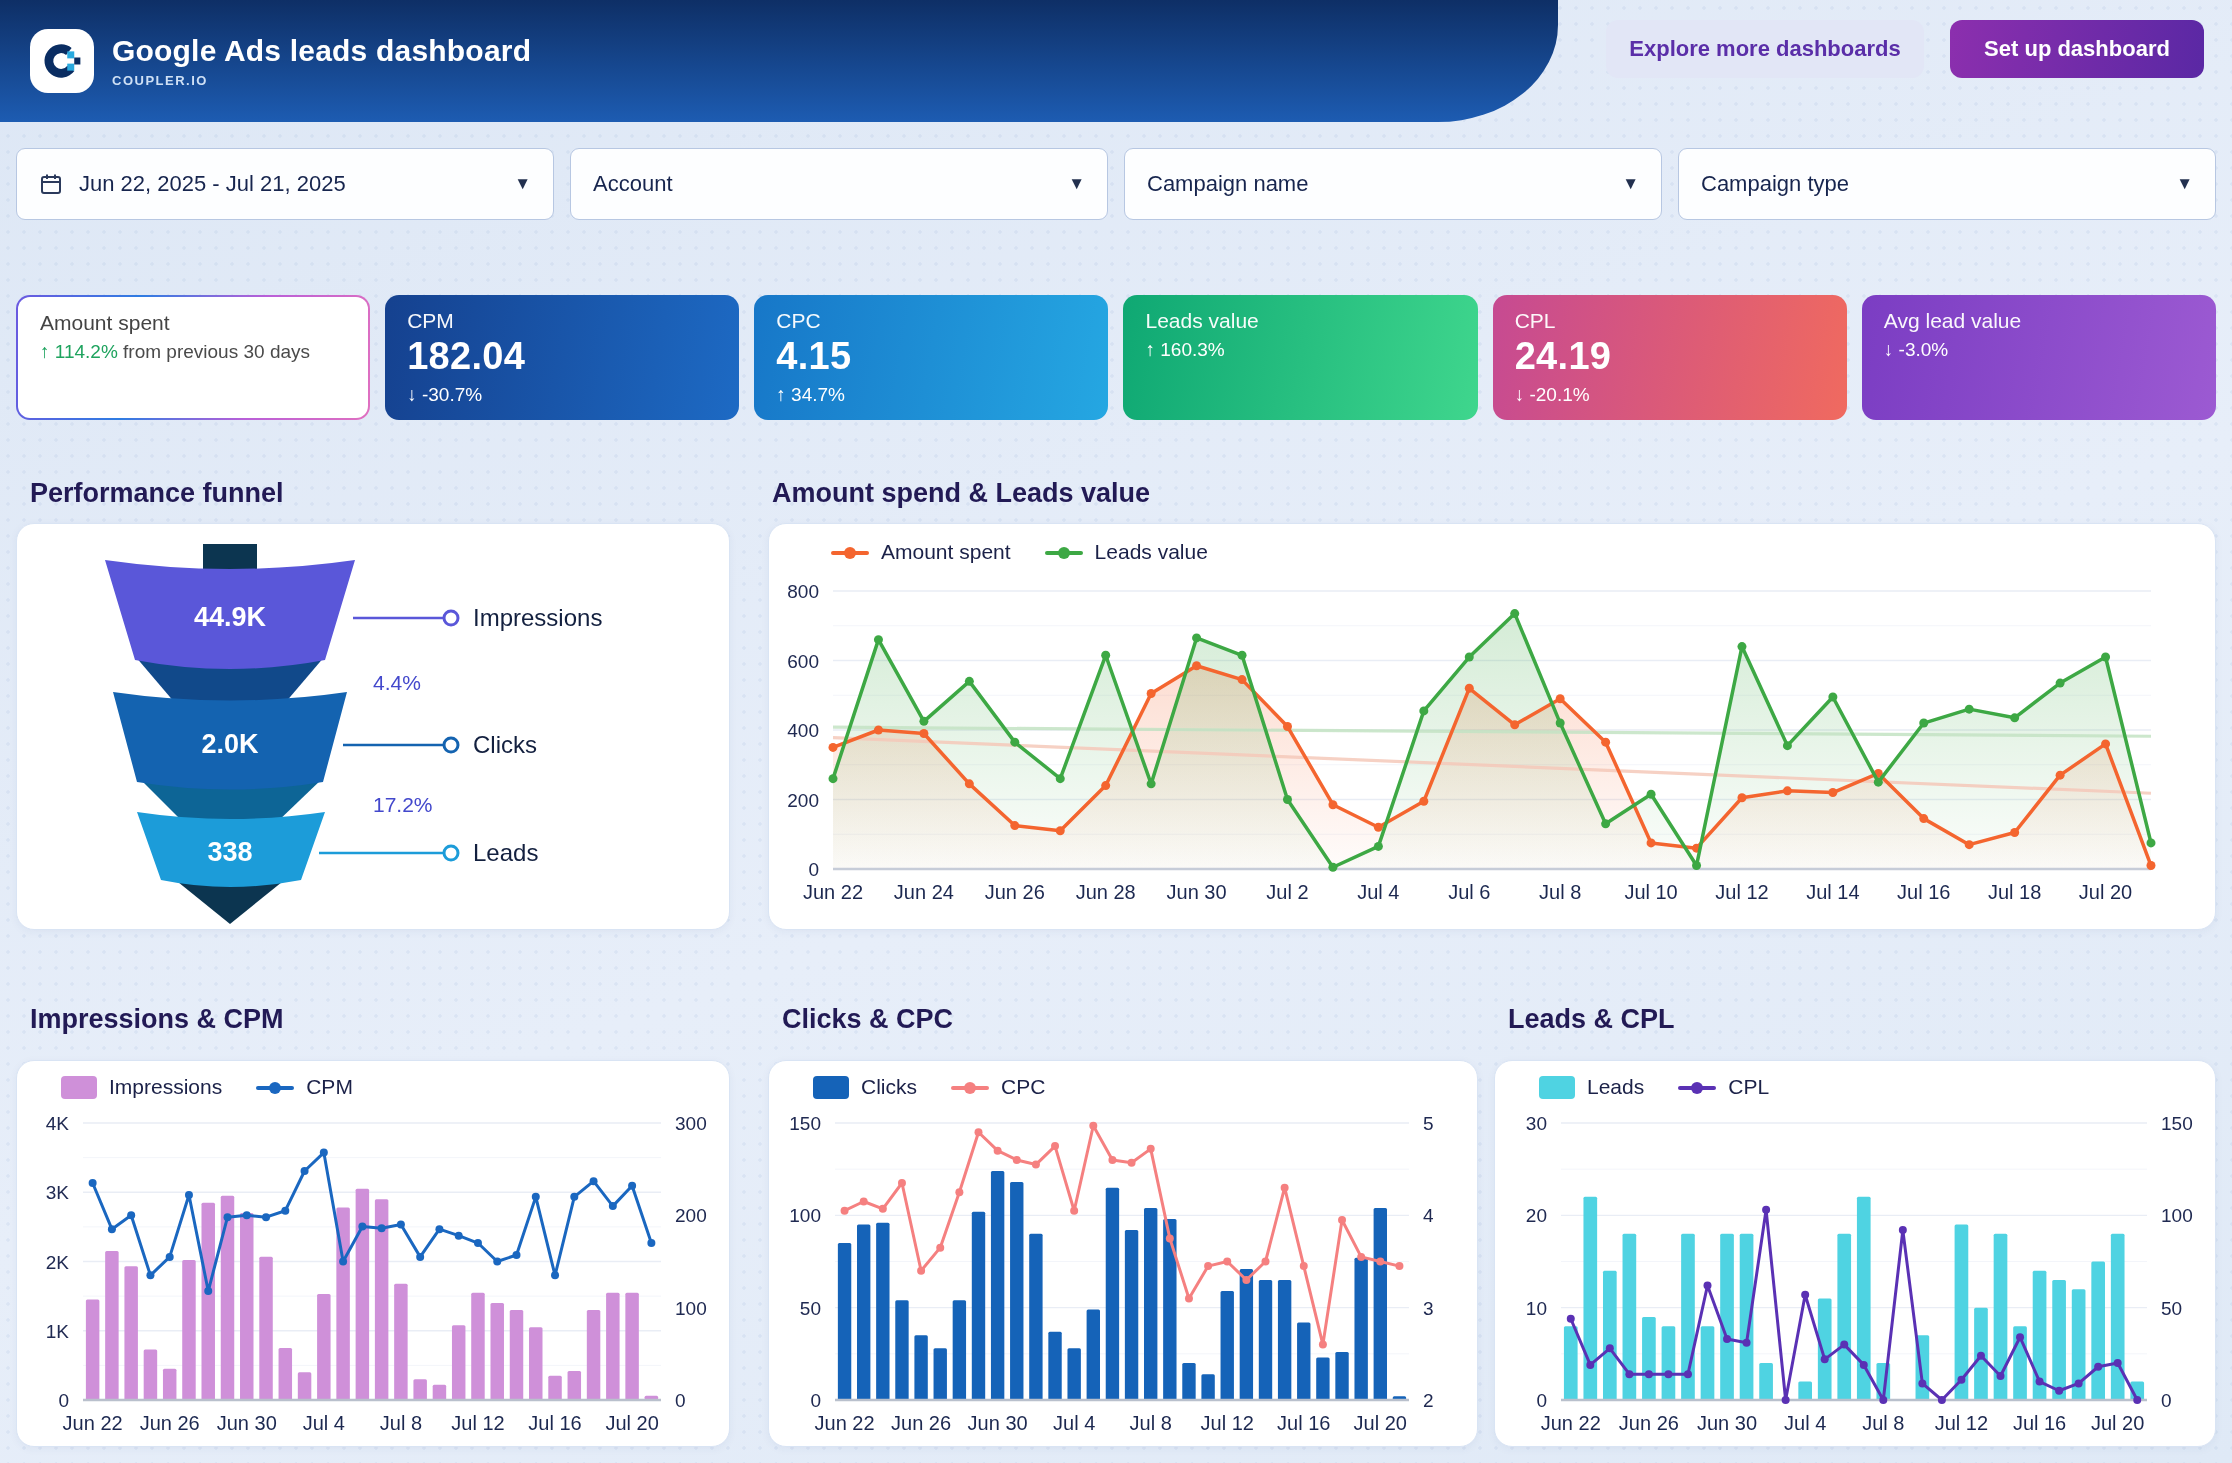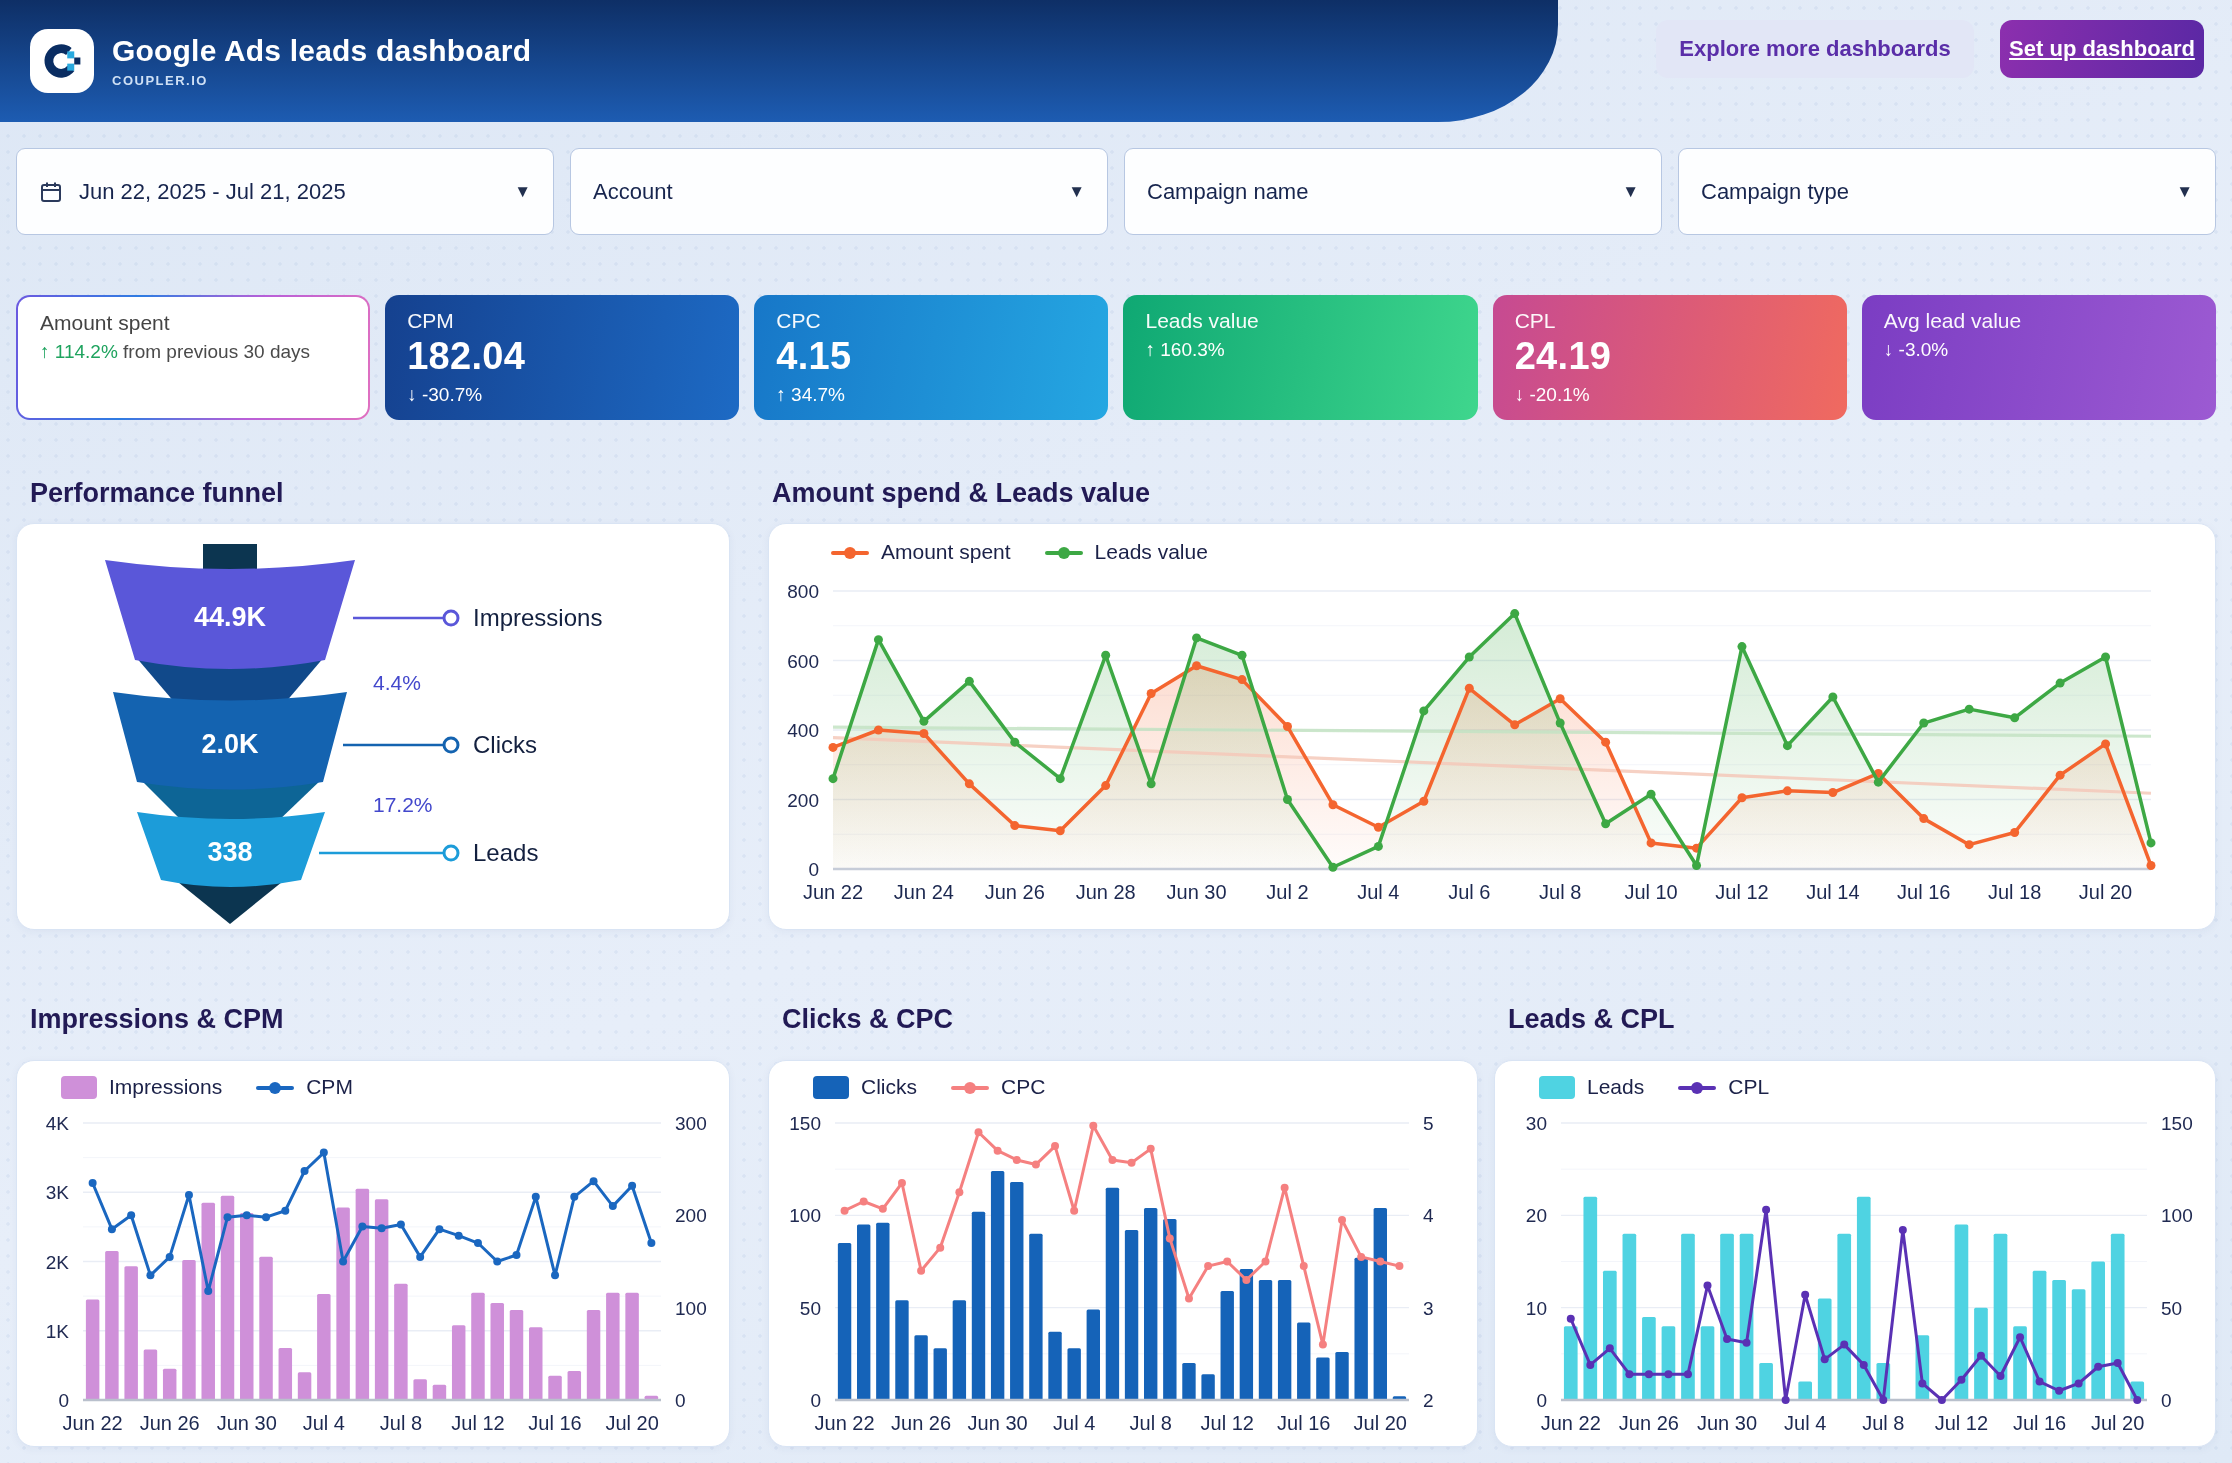--- a/index.html
+++ b/index.html
@@ -18,23 +18,23 @@
     border-bottom-right-radius:120px 97px; display:flex; align-items:center; }
   .logo { width:64px; height:64px; margin-left:30px; background:#fff; border-radius:18px;
     display:flex; align-items:center; justify-content:center; flex:0 0 auto; }
   .h-titles { margin-left:18px; }
   .h-title { font-size:30px; font-weight:700; color:#fff; letter-spacing:.2px; }
   .h-sub { font-size:13px; font-weight:700; color:#cfe0f5; letter-spacing:1.5px; margin-top:5px; }
   .hdr-actions { position:absolute; top:20px; right:28px; display:flex; gap:26px; }
   .btn { height:58px; border:none; border-radius:12px; font-size:22px; font-weight:700;
     font-family:inherit; cursor:pointer; }
   .btn-explore { width:318px; background:#e2e6f6; color:#5a2ea8; }
-  .btn-setup { width:204px; background:linear-gradient(100deg,#8c2fae 0%,#5a28a4 100%); color:#fff;text-decoration:underline; }
+  .btn-setup { width:254px; background:linear-gradient(100deg,#8c2fae 0%,#5a28a4 100%); color:#fff; }
   
-  .filters { position:absolute; left:16px; right:16px; top:148px; height:87px;
+  .filters { position:absolute; left:16px; right:16px; top:148px; height:72px;
     display:grid; grid-template-columns:repeat(4,1fr); gap:16px; }
   .filter { background:#fdfeff; border:1px solid #b7c7e2; border-radius:9px;
     display:flex; align-items:center; padding:0 22px; font-size:22px; color:#17254e; }
   .filter .flabel { flex:1; }
   .cal { display:flex; margin-right:16px; }
   .arr { font-size:17px; color:#22304f; }
   
   .kpis { position:absolute; left:16px; right:16px; top:295px; height:123px;
     display:grid; grid-template-columns:repeat(6,1fr); gap:15px; }
   .kpi { border-radius:14px; padding:14px 22px; color:#fff; position:relative; }

